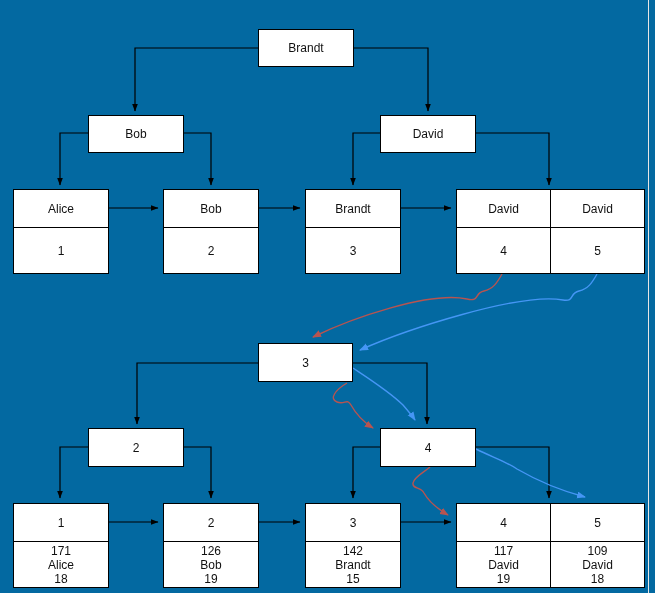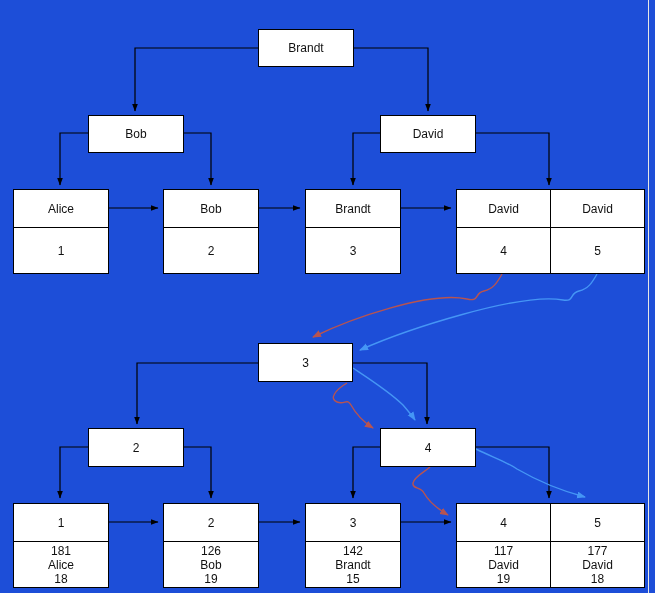--- a/index.html
+++ b/index.html
@@ -1,17 +1,17 @@
 <!DOCTYPE html>
 <html><head>
 <meta charset="utf-8">
 <style>
   html,body{margin:0;padding:0;background:#ffffff;}
   body{font-family:"Liberation Sans","DejaVu Sans",sans-serif;}
-  #canvas{position:relative;width:655px;height:593px;background:#1d4ed8;overflow:hidden;}
+  #canvas{position:relative;width:655px;height:593px;background:#0369a1;overflow:hidden;}
   #edges{position:absolute;left:0;top:0;width:662px;height:593px;}
   .node{position:absolute;border:1px solid #000;background:#fff;display:flex;align-items:center;justify-content:center;
         font-size:12px;color:#111;box-sizing:border-box;}
   .leaf{position:absolute;border:1px solid #000;background:#fff;box-sizing:border-box;display:flex;flex-direction:column;}
   .leaf-head{border-bottom:1px solid #000;display:flex;align-items:center;justify-content:center;
              font-size:12px;color:#111;box-sizing:border-box;}
   .leaf-body{flex:1;display:flex;flex-direction:column;align-items:center;justify-content:center;
              font-size:12px;color:#111;line-height:14px;text-align:center;}
   .dleaf{position:absolute;border:1px solid #000;background:#fff;box-sizing:border-box;display:flex;}
   .dcell{flex:1;display:flex;flex-direction:column;box-sizing:border-box;}
@@ -105,21 +105,21 @@
   <div class="node" style="left:88px;top:428px;width:96px;height:39px;">
     <span>2</span>
   </div>
   <div class="node" style="left:380px;top:428px;width:96px;height:39px;">
     <span>4</span>
   </div>
 
   <div class="leaf" style="left:13px;top:503px;width:96px;height:85px;">
     <div class="leaf-head" style="height:38px;">1</div>
     <div class="leaf-body">
-      <span>181</span>
+      <span>171</span>
       <span>Alice</span>
       <span>18</span>
     </div>
   </div>
   <div class="leaf" style="left:163px;top:503px;width:96px;height:85px;">
     <div class="leaf-head" style="height:38px;">2</div>
     <div class="leaf-body">
       <span>126</span>
       <span>Bob</span>
       <span>19</span>
@@ -138,21 +138,21 @@
       <div class="leaf-head" style="height:38px;">4</div>
       <div class="leaf-body">
         <span>117</span>
         <span>David</span>
         <span>19</span>
       </div>
     </div>
     <div class="dcell">
       <div class="leaf-head" style="height:38px;">5</div>
       <div class="leaf-body">
-        <span>177</span>
+        <span>109</span>
         <span>David</span>
         <span>18</span>
       </div>
     </div>
   </div>
 
   <div id="right-border"></div>
 </div>
 
 </body></html>

